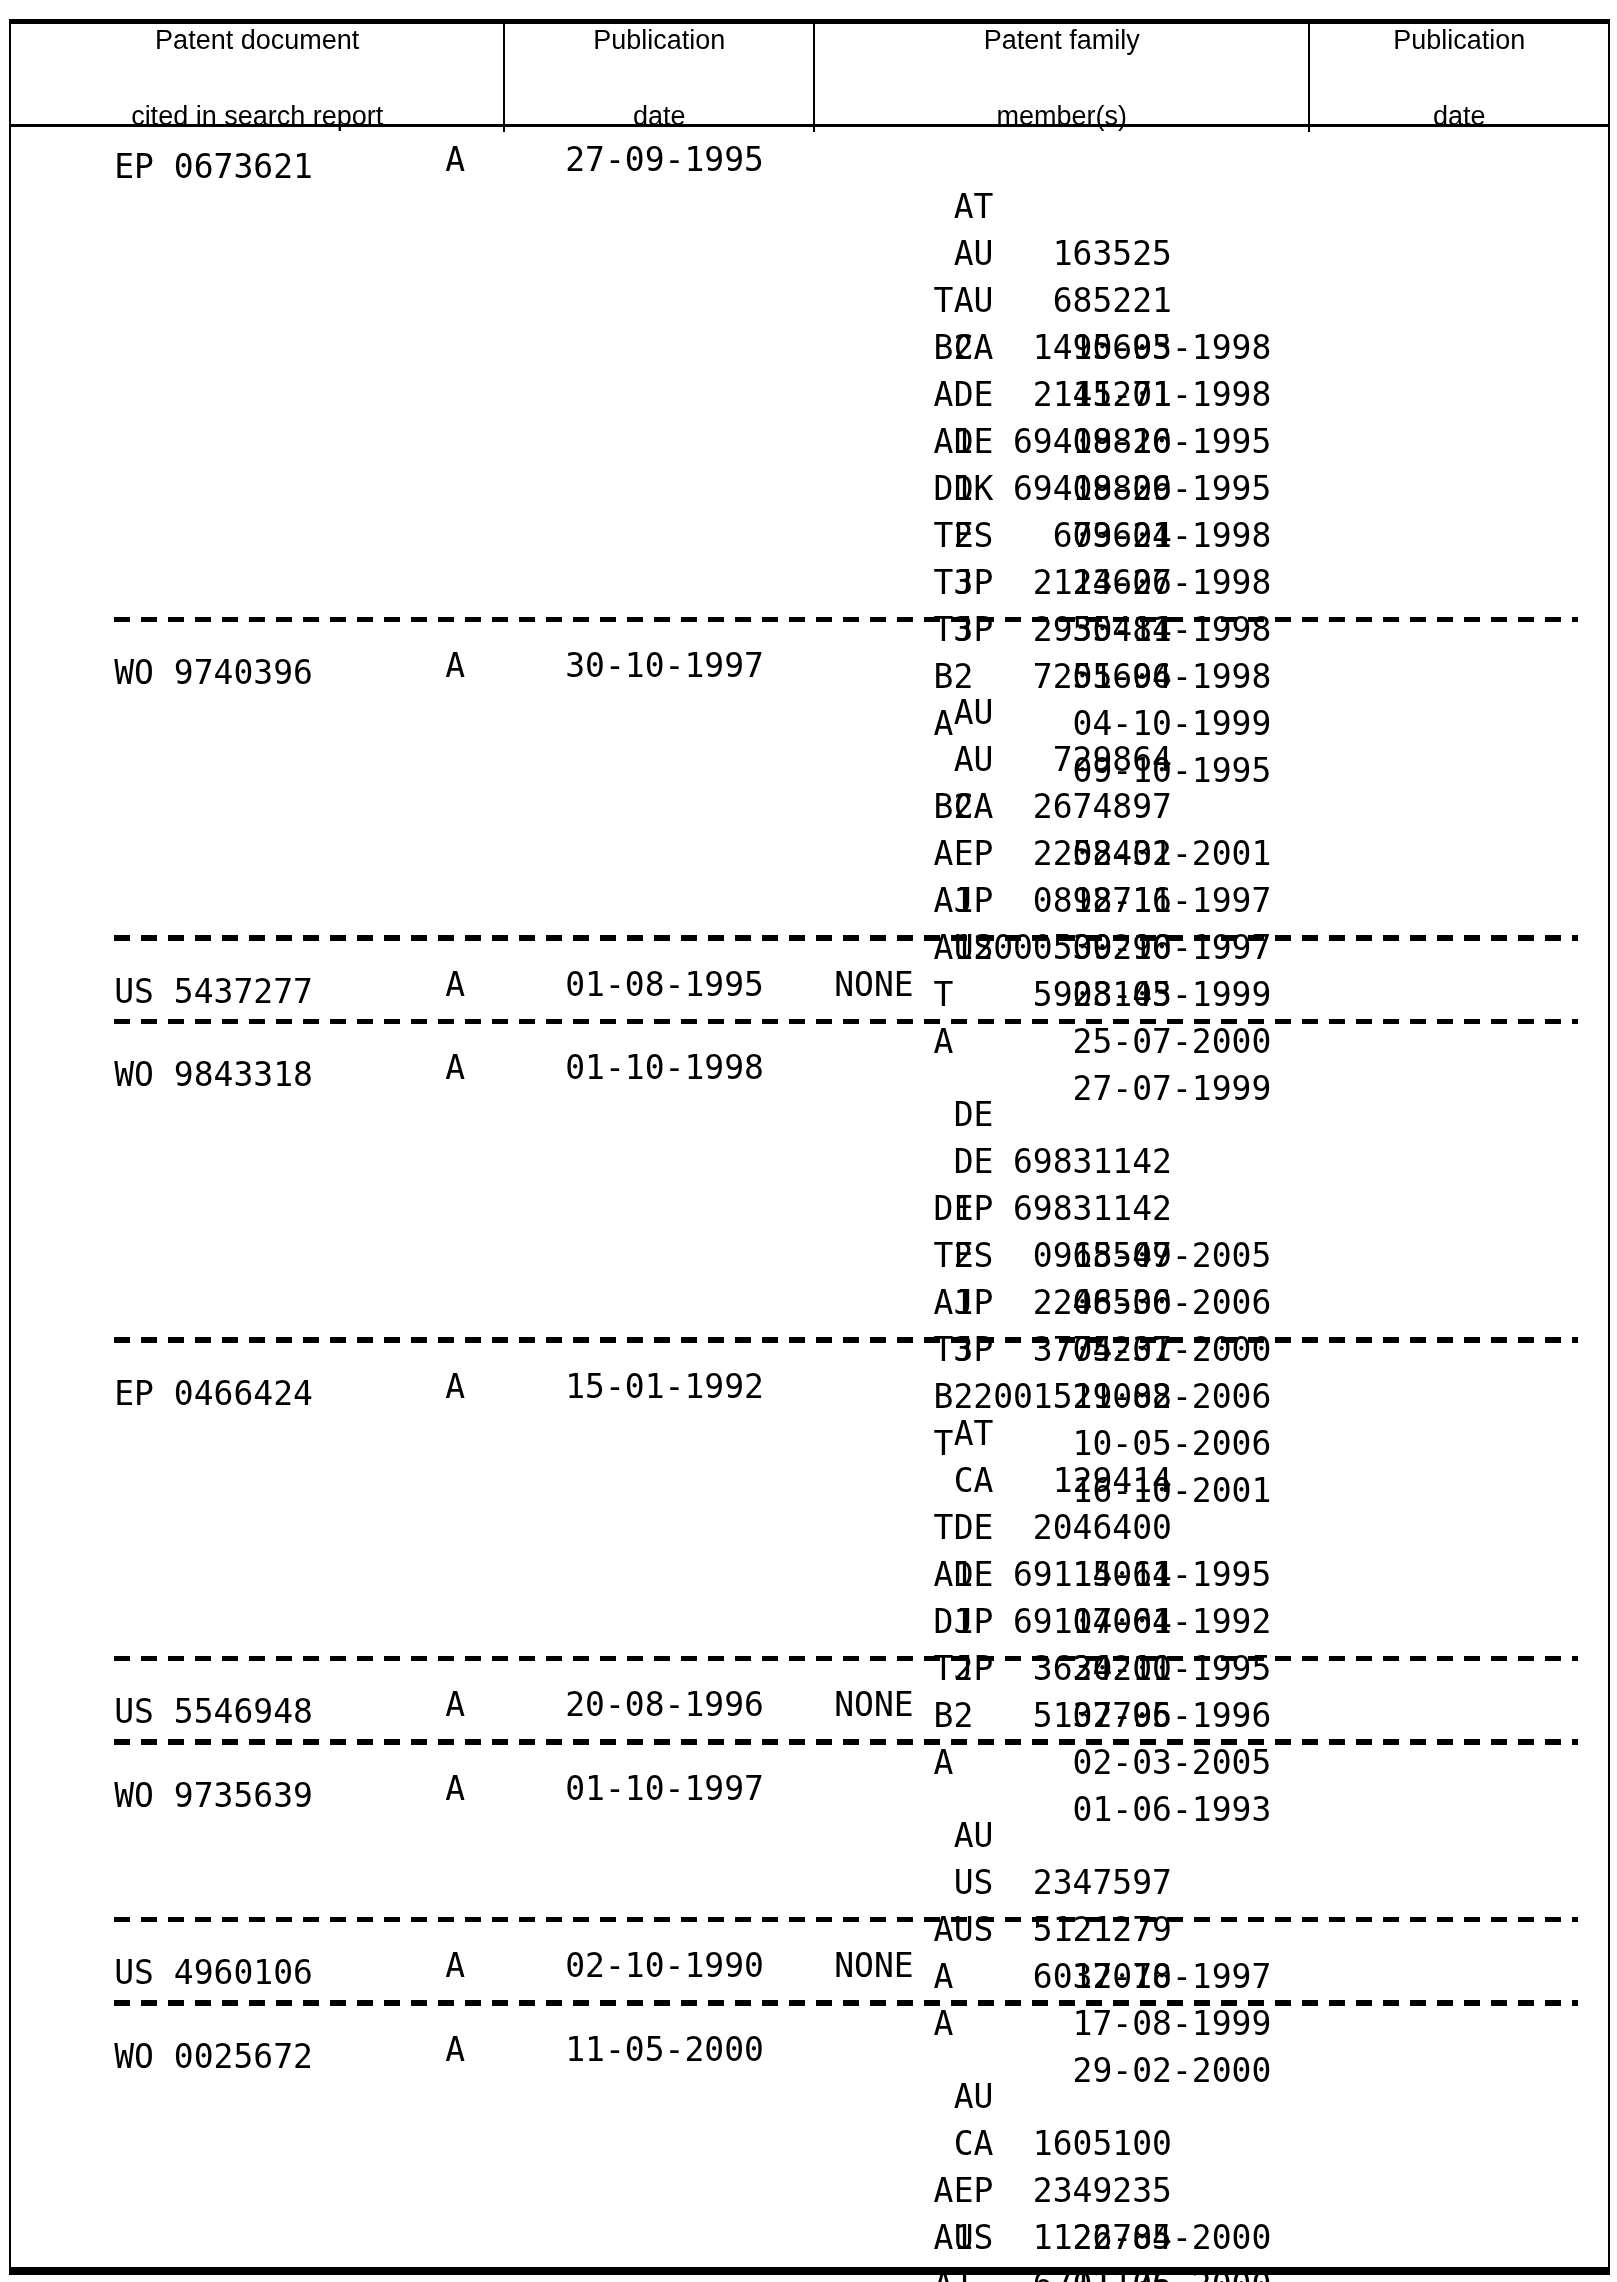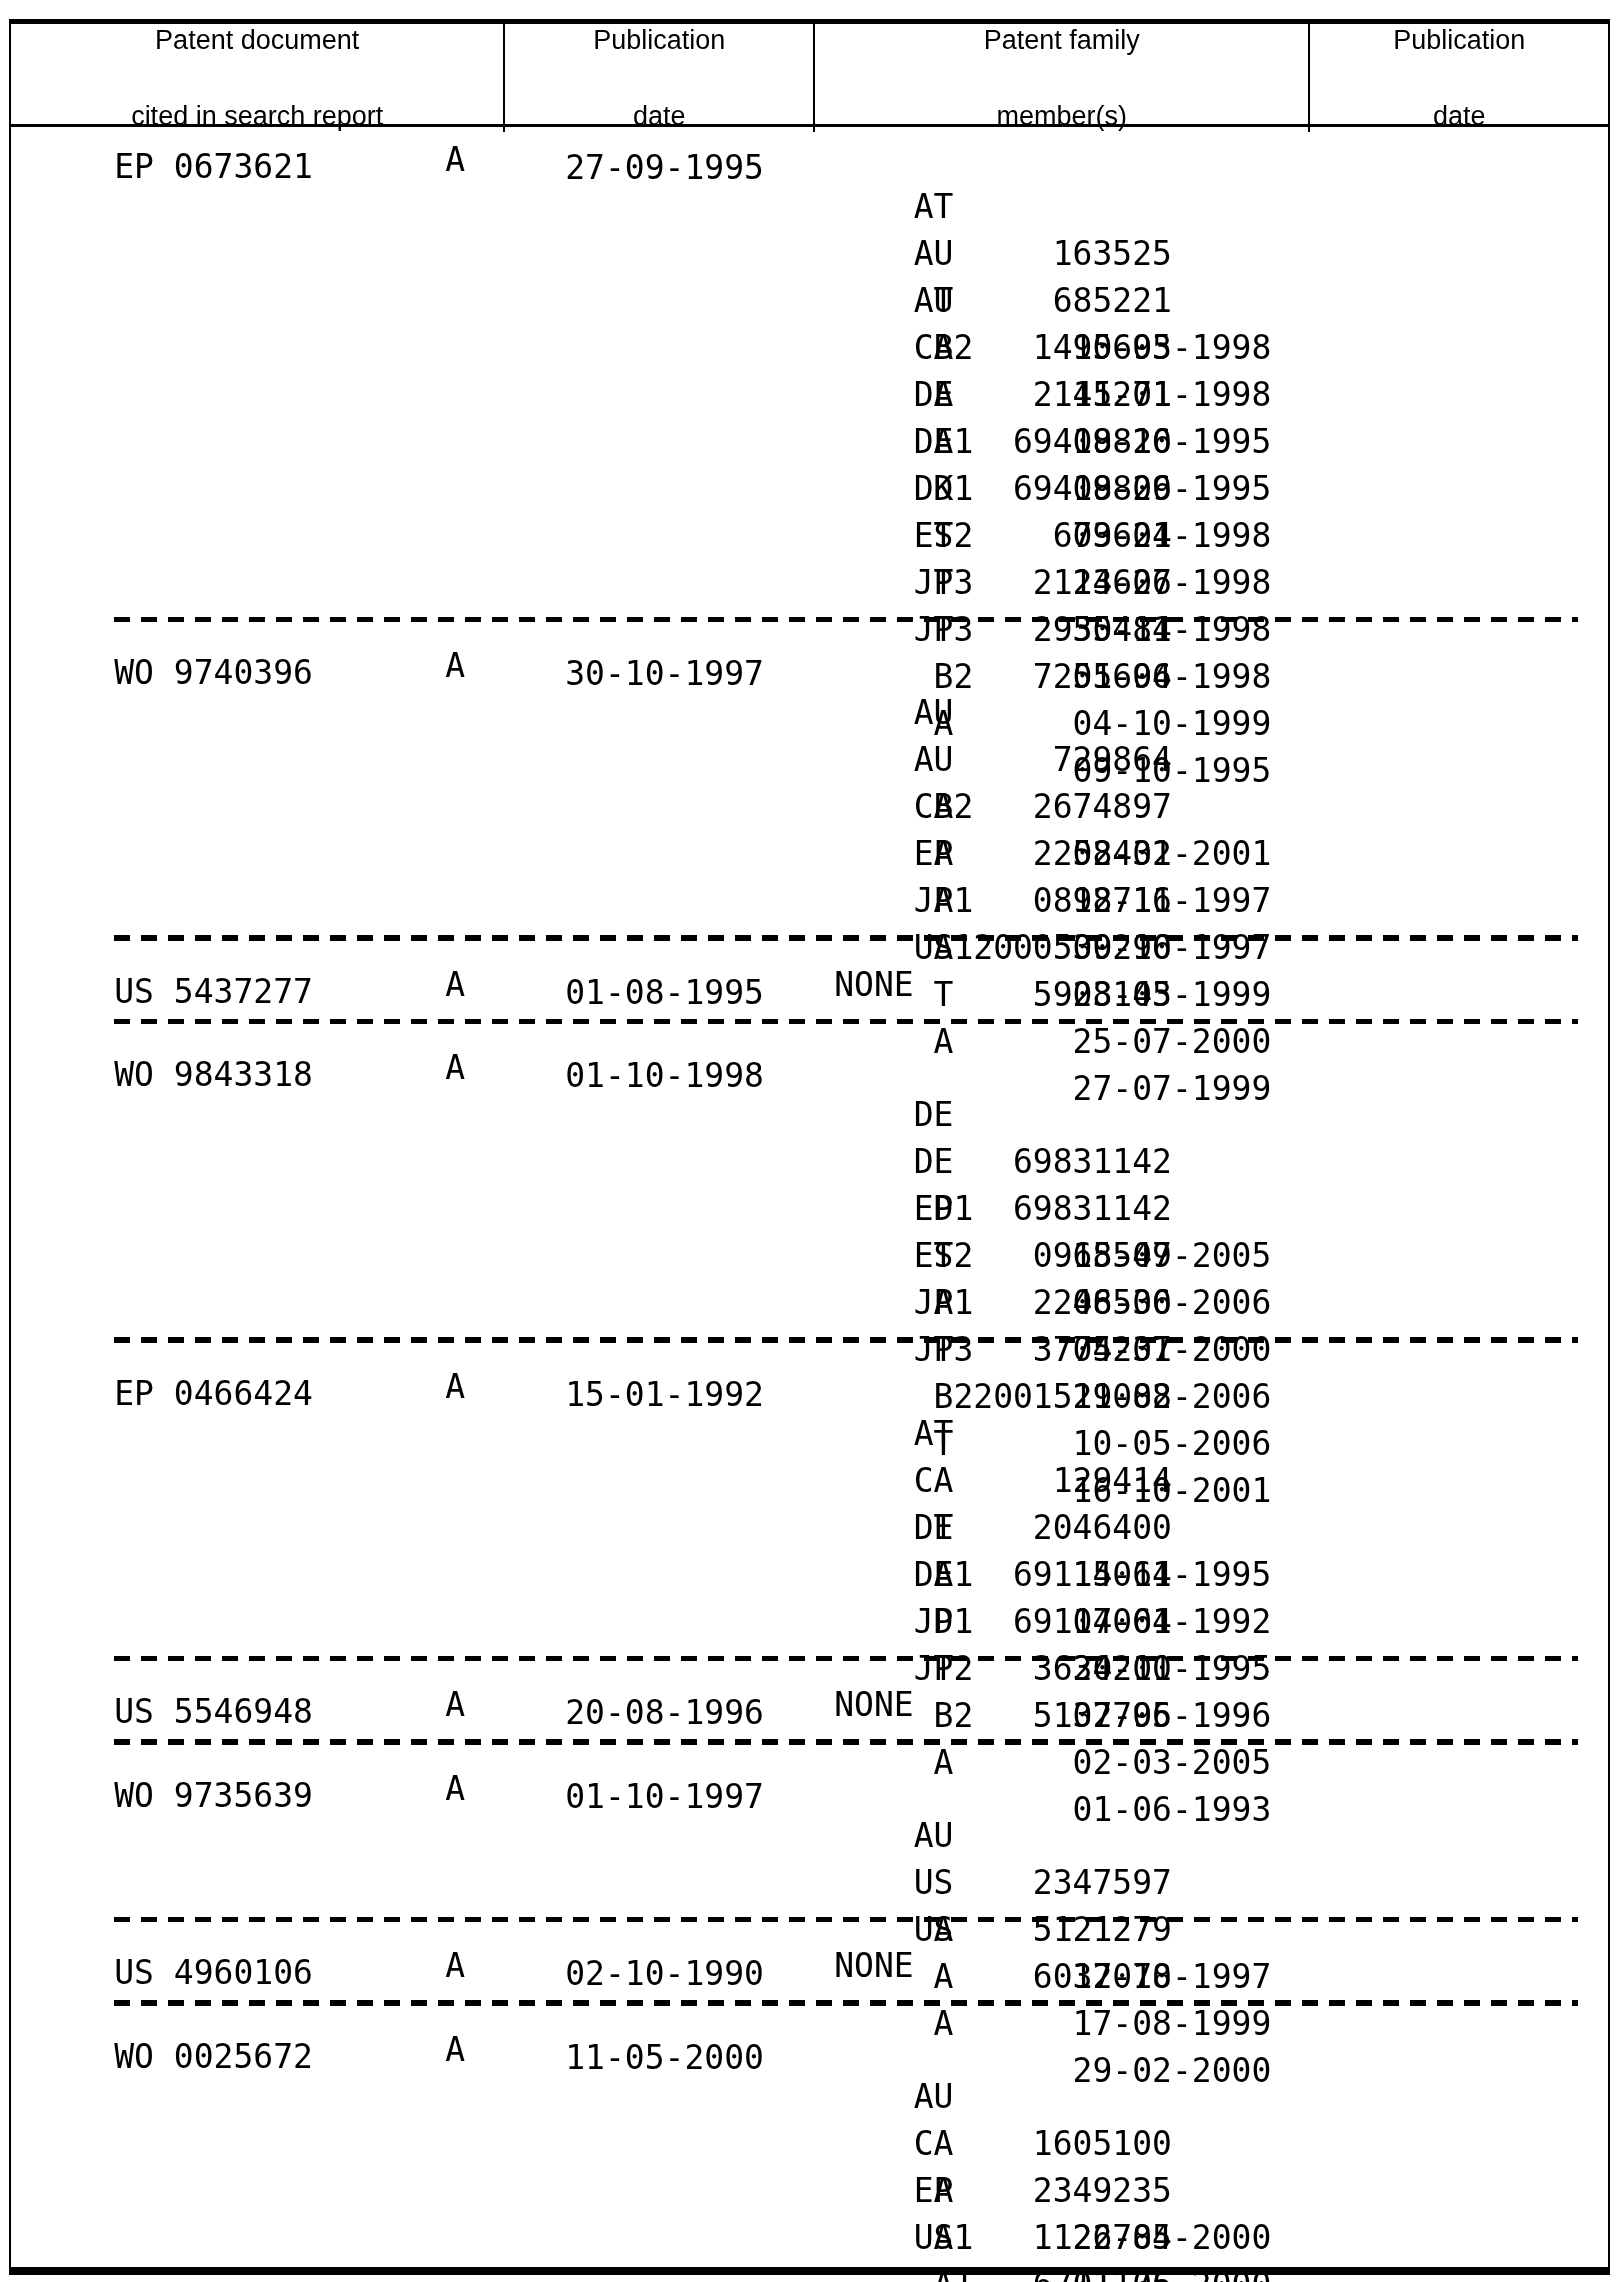--- a/index.html
+++ b/index.html
@@ -54,24 +54,24 @@
     position: relative;
     padding-top: 8.3px;
     font-family: "DejaVu Sans Mono", "Liberation Mono", monospace;
     font-size: 33px;
     line-height: 47px;
     color: #000;
   }
   .block { position: relative; }
   .cited-doc   { position: absolute; left: 103px; top: 7px; white-space: pre; }
   .cited-kind  { position: absolute; left: 434px; top: 0; white-space: pre; }
-  .cited-date  { position: absolute; left: 554px; top: 8px; white-space: pre; }
+  .cited-date  { position: absolute; left: 554px; top: 0; white-space: pre; }
   .family { margin-left: 823px; min-height: 47px; }
   .fam-line { height: 47px; white-space: pre; }
-  .fl-cc   { display: inline-block; width: 2ch; }
+  .fl-cc   { display: inline-block; width: 2ch; margin-left: 40px; }
   .fl-num  { display: inline-block; width: 10ch; margin-left: 3ch; text-align: right; }
   .fl-kind { display: inline-block; width: 2ch; margin-left: 1ch; }
   .fl-date { display: inline-block; margin-left: 8ch; }
   .fam-none { height: 47px; white-space: pre; }
   
   .dash-sep {
     height: 5.5px;
     width: 1464px;
     margin: 11px 0 20px 103px;
     background: repeating-linear-gradient(to right, #000 0 15.7px, transparent 15.7px 27px);

